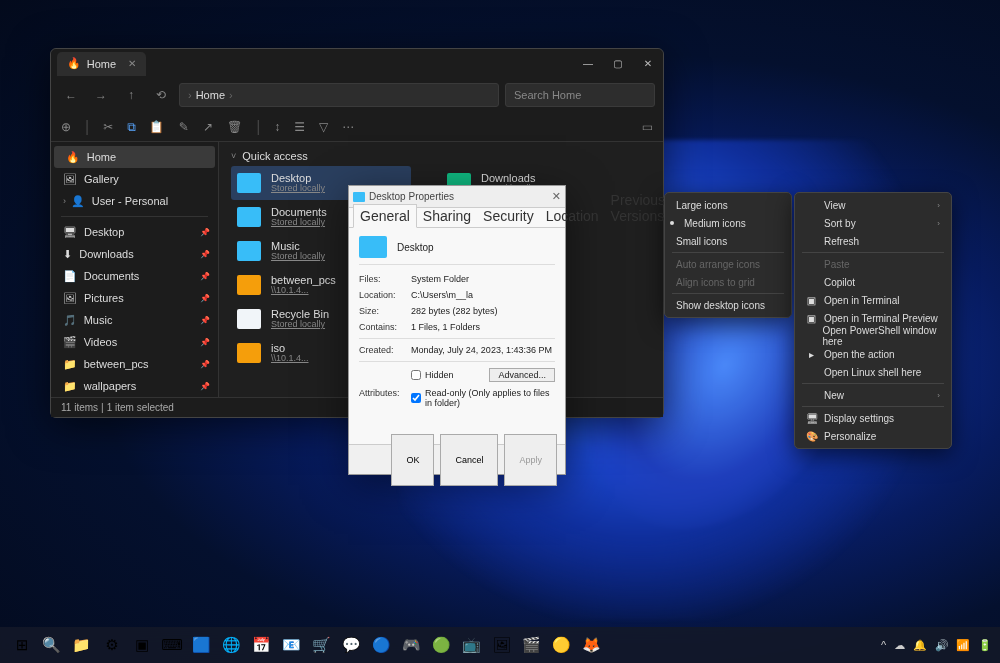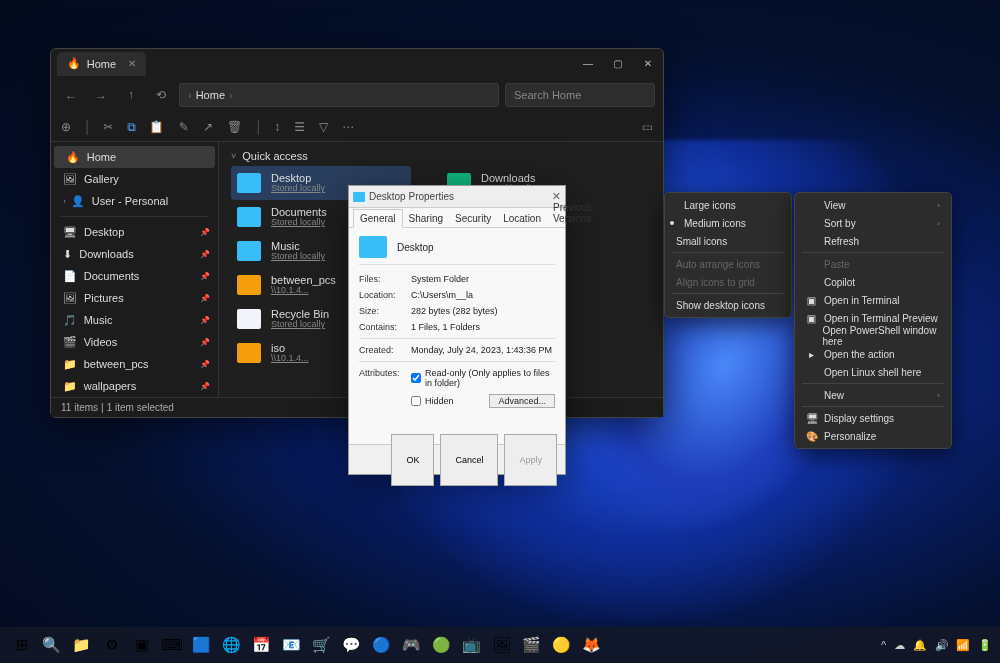--- a/index.html
+++ b/index.html
@@ -48,21 +48,21 @@
 .fsub{font-size:9px;color:#888;text-decoration:underline;}
 .statusbar{height:20px;background:#1c1c1c;border-top:1px solid #333;display:flex;align-items:center;padding:0 10px;font-size:10px;color:#aaa;gap:3px;}
 
 
 .propdlg{position:absolute;left:348px;top:185px;width:218px;height:290px;background:#f8f8f8;border:1px solid #999;box-shadow:0 10px 40px rgba(0,0,0,.5);display:flex;flex-direction:column;font-size:10px;color:#222;}
 .propdlg .titlebar{height:22px;background:#eee;display:flex;align-items:center;padding:0 4px;gap:4px;border-bottom:1px solid #ccc;}
 .propdlg .titlebar .ico{width:12px;height:10px;background:#38bdf8;border-radius:1px;}
 .propdlg .titlebar .ttl{flex:1;color:#444;}
 .propdlg .titlebar .x{color:#666;font-size:11px;cursor:pointer;}
 .propdlg .tabs{height:20px;display:flex;align-items:flex-end;padding:0 4px;gap:0;border-bottom:1px solid #ccc;}
-.propdlg .ptab{padding:3px 6px;font-size:10px;color:#333;cursor:pointer;}
+.propdlg .ptab{padding:3px 6px;font-size:14px;color:#333;cursor:pointer;}
 .propdlg .ptab.act{border:1px solid #ccc;border-bottom:1px solid #f8f8f8;margin-bottom:-1px;background:#f8f8f8;}
 .propdlg .pbody{flex:1;padding:8px 10px;}
 .piconrow{display:flex;align-items:center;gap:10px;padding-bottom:6px;border-bottom:1px solid #ddd;margin-bottom:6px;}
 .piconrow .pic{width:28px;height:22px;background:#38bdf8;border-radius:2px;}
 .prow{display:flex;font-size:9px;color:#222;padding:3px 0;}
 .prow .plbl{width:52px;color:#333;}
 .prow .pval{flex:1;}
 .psep{height:1px;background:#ddd;margin:3px 0;}
 .pchk{display:flex;align-items:center;gap:4px;}
 .pchk input{width:10px;height:10px;}
@@ -304,46 +304,46 @@
             <span class="pval">1 Files, 1 Folders</span>
           </div>
         </div>
       <div class="psep"></div>
       <div class="prow">
         <span class="plbl">Created:</span>
         <span class="pval">Monday, July 24, 2023, 1:43:36 PM</span>
       </div>
       <div class="psep"></div>
       <div class="prow">
-        <span class="plbl">Attributes:</span>
-        <span class="pval pchk">
-            <input type="checkbox" checked="" style="">
-            <span>Read-only (Only applies to files in folder)</span>
-          </span>
-      </div>
-      <div class="prow">
         <span class="plbl"></span>
         <span class="pval pchk">
             <input type="checkbox" style="">
             <span>Hidden</span>
         <span class="advbtn">Advanced...</span>
           </span>
       </div>
+      <div class="prow">
+        <span class="plbl">Attributes:</span>
+        <span class="pval pchk">
+            <input type="checkbox" checked="" style="">
+            <span>Read-only (Only applies to files in folder)</span>
+          </span>
+      </div>
     </div>
     <div class="pbuttons">
       <button>OK</button>
       <button>Cancel</button>
       <button class="apply">Apply</button>
     </div>
   </div>
 
   <div class="ctxmenu ctx1">
     <div id="ctx1-items">
         <div class="citem">
-          <span style="margin-left:8px">Large icons</span>
+          <span style="">Large icons</span>
         </div>
         <div class="citem">
           <span class="bullet"></span>
           <span style="margin-left:8px">Medium icons</span>
         </div>
         <div class="citem">
           <span style="margin-left:0">Small icons</span>
         </div>
       </div>
     <div class="csep"></div>

